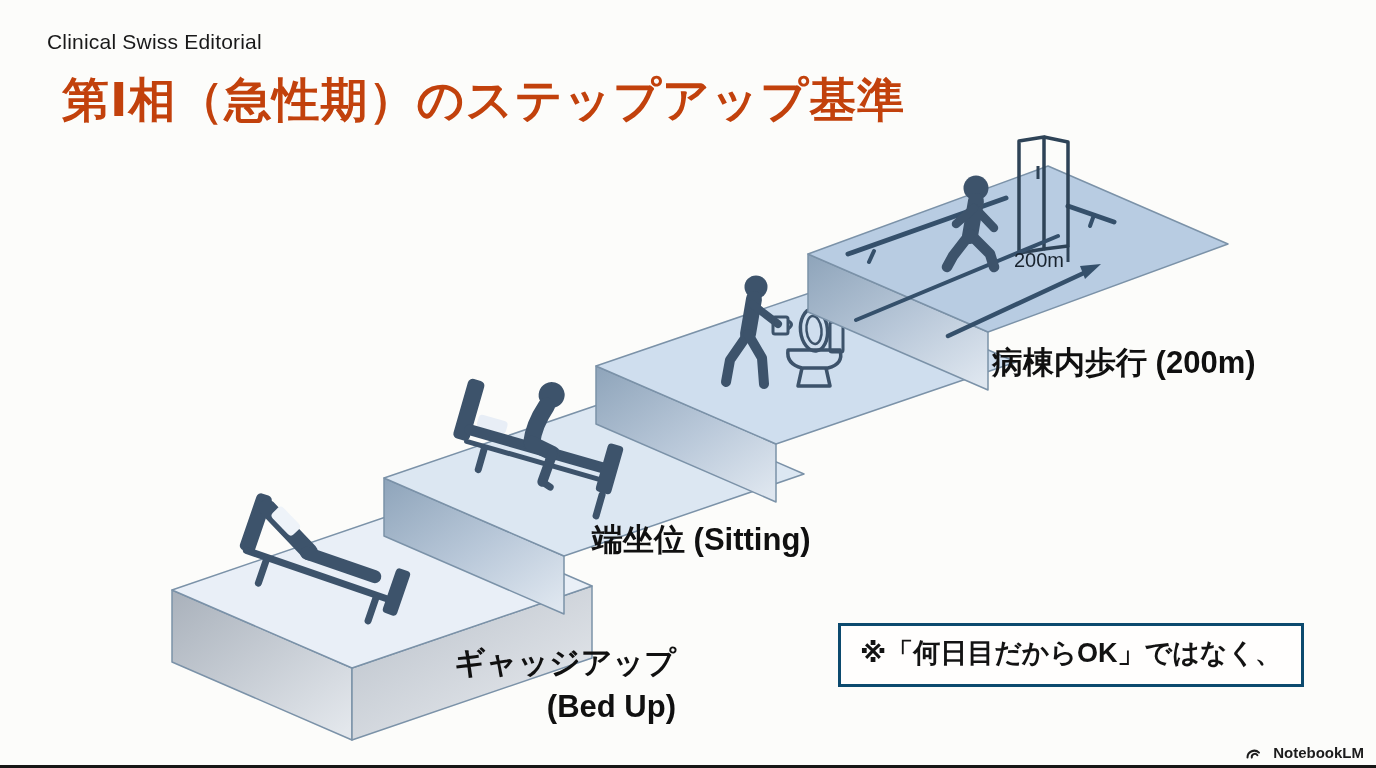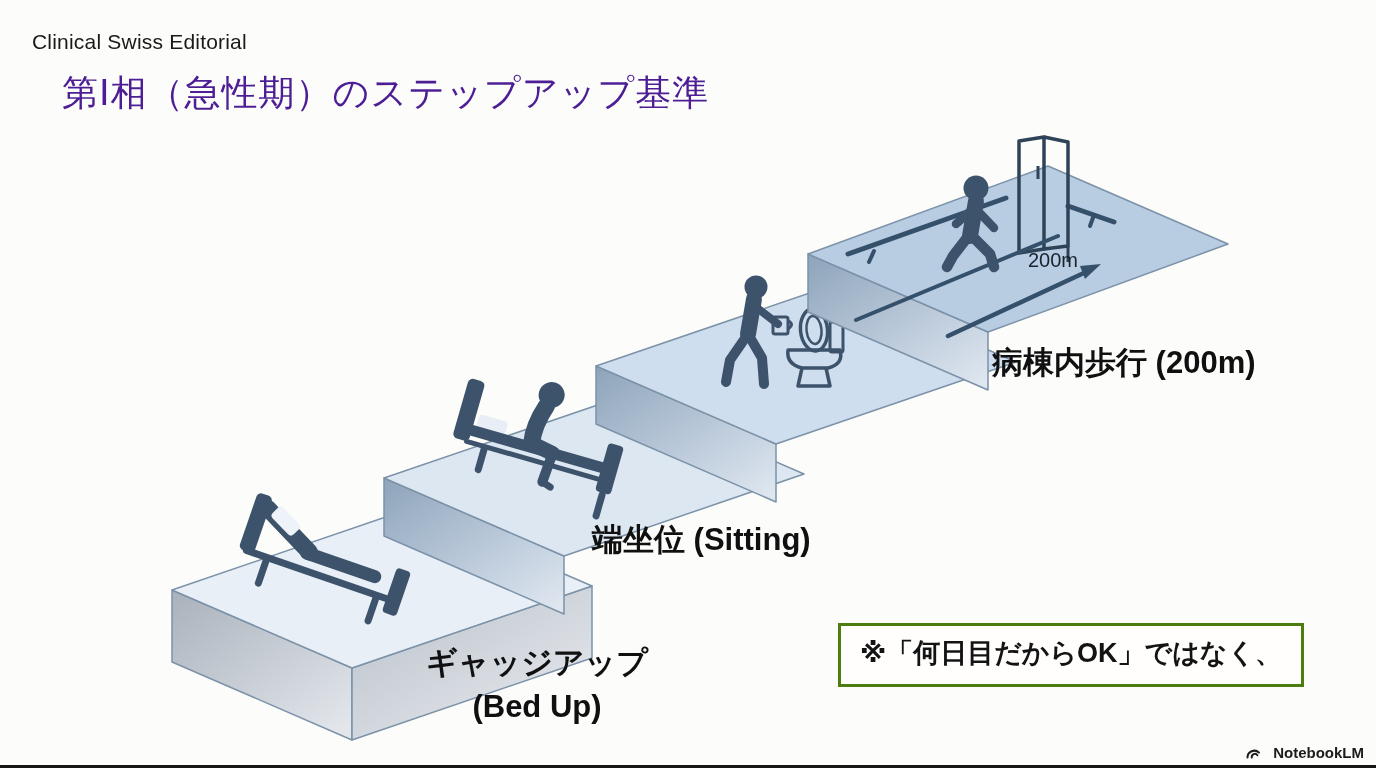--- a/index.html
+++ b/index.html
@@ -3,42 +3,42 @@
 <meta charset="utf-8">
 <style>
   html,body{margin:0;padding:0;background:#e8e8e8;}
   .stage{
     position:relative;width:1376px;height:768px;overflow:hidden;
     background:#fcfcfa;
     font-family:"Liberation Sans","DejaVu Sans",sans-serif;
   }
   .art{position:absolute;left:0;top:0;width:1376px;height:768px;}
   .eyebrow{
-    position:absolute;left:32px;top:30px;
+    position:absolute;left:47px;top:30px;
     font-size:21px;font-weight:500;color:#191919;letter-spacing:.2px;
   }
   .title{
     position:absolute;left:62px;top:69px;
-    font-size:36px;font-weight:400;color:#4c1d95;letter-spacing:1px;
+    font-size:47px;font-weight:700;color:#c2410c;letter-spacing:1px;
   }
   .step-label{
     position:absolute;color:#101010;font-weight:800;font-size:31px;
     white-space:nowrap;
   }
-  .step-label.l1{left:398px;top:641px;width:278px;text-align:center;line-height:1.42;white-space:normal;}
+  .step-label.l1{left:398px;top:641px;width:278px;text-align:right;line-height:1.42;white-space:normal;}
   .step-label.l2{left:592px;top:519px;}
   .step-label.l3{left:795px;top:442px;}
   .step-label.l4{left:992px;top:327px;margin-top:15px;}
   .distance{
     position:absolute;left:1014px;top:249px;
-    font-size:20px;font-weight:500;color:#18232e;margin-left:14px;
+    font-size:20px;font-weight:500;color:#18232e;
   }
   .note{
     position:absolute;left:838px;top:623px;width:466px;box-sizing:border-box;
-    border:3px solid #4d7c0f;background:#fffefd;
+    border:3px solid #0c4a6e;background:#fffefd;
     padding:10px 4px 12px;text-align:center;
     font-size:27px;font-weight:800;line-height:1.33;color:#131313;
   }
   .brand{
     position:absolute;right:12px;bottom:7px;
     display:flex;align-items:center;gap:11px;
     font-size:15px;font-weight:700;color:#1c1c1c;
   }
   .bottom-bar{
     position:absolute;left:0;right:0;bottom:0;height:3px;background:#161616;

